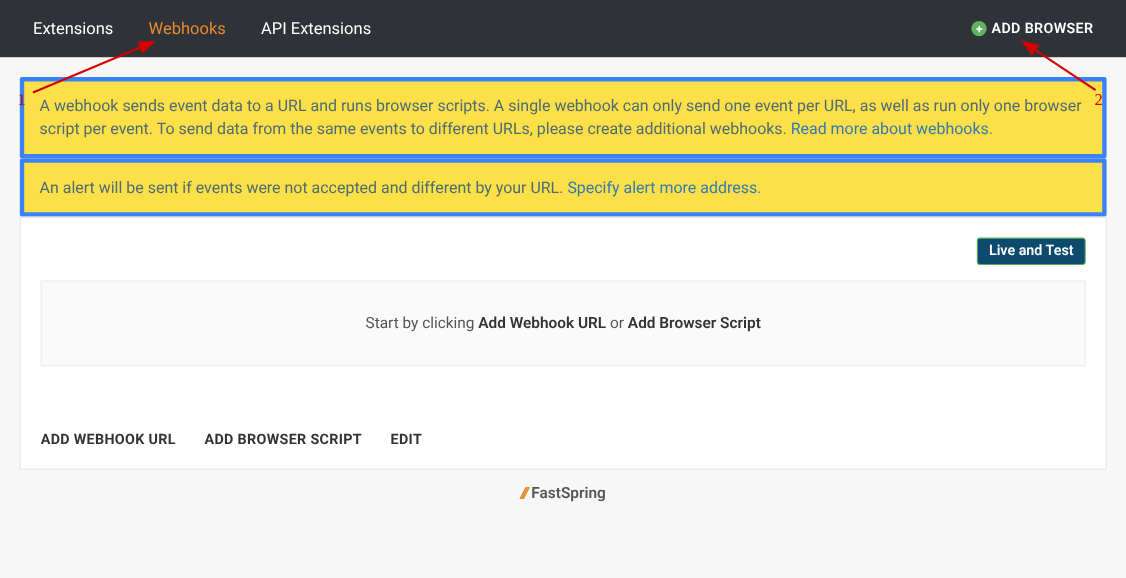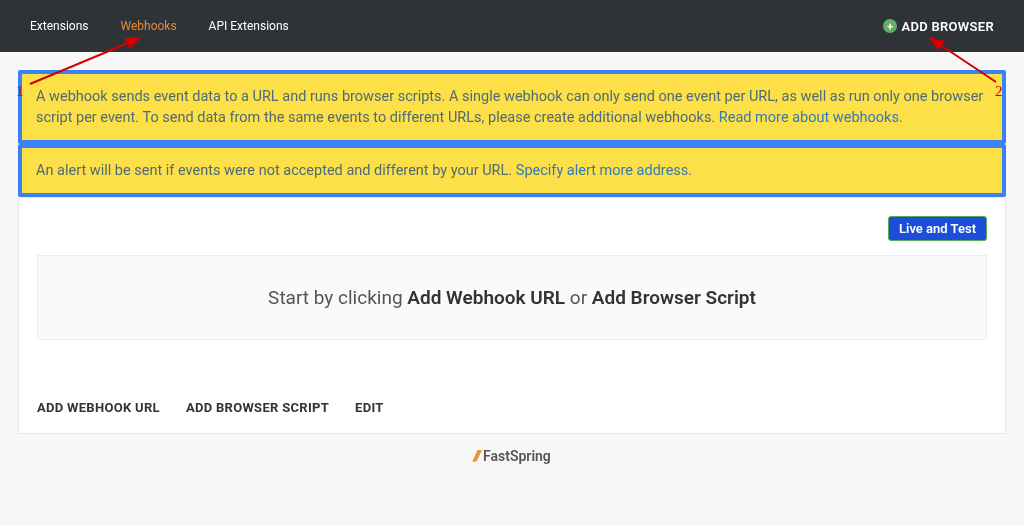--- a/index.html
+++ b/index.html
@@ -21,21 +21,21 @@
     align-items: center;
     padding: 0 30px 0 30px;
     justify-content: space-between;
   }
   .topbar-left {
     display: flex;
     gap: 32px;
   }
   .nav-item {
     color: #fff;
-    font-size: 12px;
+    font-size: 15px;
     cursor: pointer;
   }
   .nav-item.active {
     color: #e88b2f;
     text-align: center;
   }
   .add-webhook-btn {
     color: #fff;
     font-size: 13px;
     font-weight: 600;
@@ -75,38 +75,38 @@
     cursor: pointer;
   }
   .card {
     background: #fff;
     border: 1px solid #e6e6e6;
     padding: 18px;
     position: relative;
   }
   .badge-green {
     display: inline-block;
-    background: #1d4ed8;
+    background: #0c4a6e;
     border: 1px solid #5aaa5a;
     color: #fff;
     font-weight: 600;
     font-size: 13px;
     padding: 4px 10px;
     border-radius: 3px;
     float: right;
   }
   .clear { clear: both; }
   .inner-box {
     background: #fafafa;
     border: 1px solid #ececec;
     margin-top: 14px;
     padding: 30px 26px;
     text-align: center;
     color: #555;
-    font-size: 19px;
+    font-size: 14px;
   }
   .inner-box b { color: #333; font-weight: 600; }
   .card-actions {
     margin-top: 60px;
     display: flex;
     gap: 26px;
   }
   .card-action {
     font-size: 13px;
     font-weight: 700;

